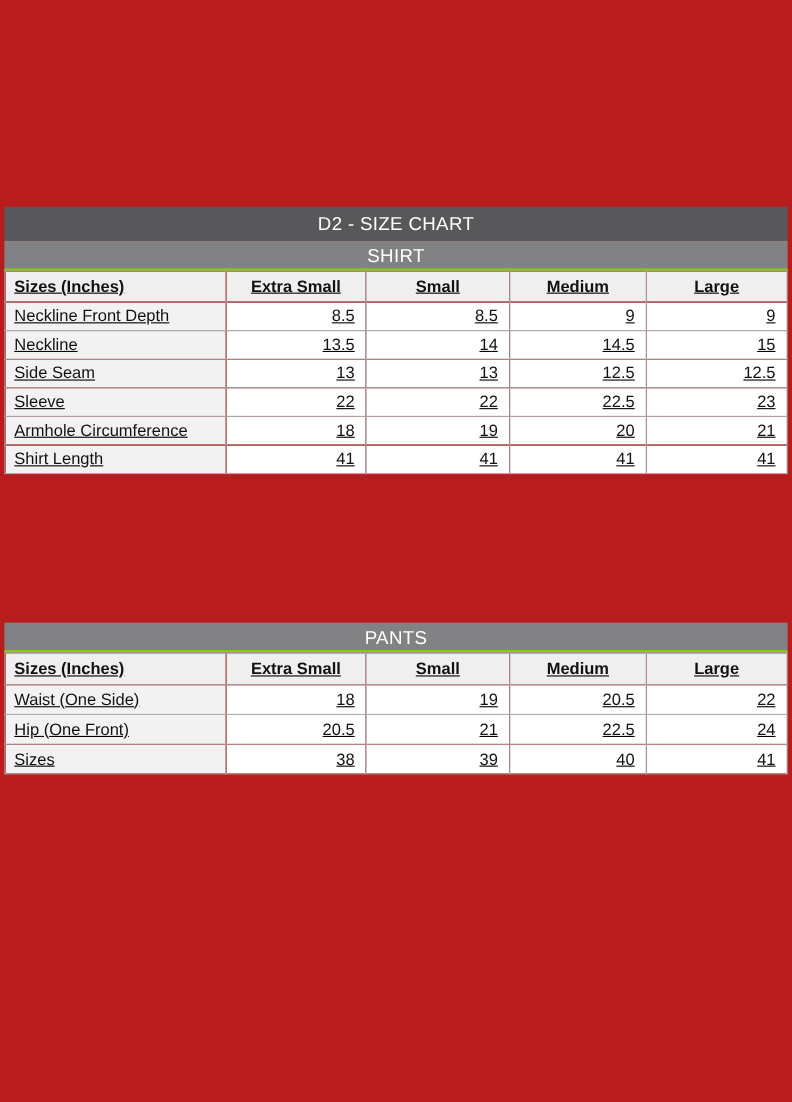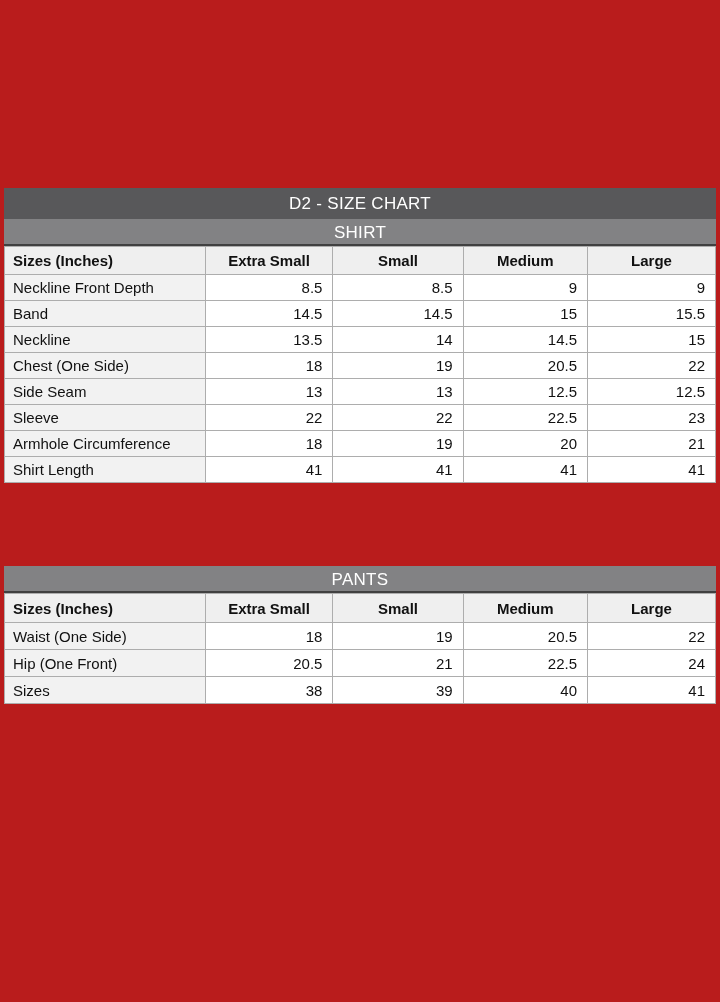--- a/index.html
+++ b/index.html
@@ -34,27 +34,28 @@
     height: 31px;
     line-height: 31px;
     background: #58585a;
     font-size: 17px;
   }
   .section-band {
     height: 27px;
     line-height: 27px;
     background: #828284;
     font-size: 17px;
-    border-bottom: 2px solid #404040;
+    border-bottom: 2px solid #84cc16;
   }
 
   table.size-table {
     width: 100%;
     border-collapse: collapse;
     table-layout: fixed;
+    text-decoration: underline;
   }
   table.size-table col.c0 { width: 28.2%; }
   table.size-table col.c1 { width: 18.0%; }
   table.size-table col.c2 { width: 18.3%; }
   table.size-table col.c3 { width: 17.5%; }
   table.size-table col.c4 { width: 18.0%; }
 
   table.size-table th,
   table.size-table td {
     box-sizing: border-box;
@@ -119,39 +120,25 @@
         </thead>
         <tbody>
           <tr>
             <td class="label-cell">Neckline Front Depth</td>
             <td class="value-cell">8.5</td>
             <td class="value-cell">8.5</td>
             <td class="value-cell">9</td>
             <td class="value-cell">9</td>
           </tr>
           <tr>
-            <td class="label-cell">Band</td>
-            <td class="value-cell">14.5</td>
-            <td class="value-cell">14.5</td>
-            <td class="value-cell">15</td>
-            <td class="value-cell">15.5</td>
-          </tr>
-          <tr>
             <td class="label-cell">Neckline</td>
             <td class="value-cell">13.5</td>
             <td class="value-cell">14</td>
             <td class="value-cell">14.5</td>
             <td class="value-cell">15</td>
-          </tr>
-          <tr>
-            <td class="label-cell">Chest (One Side)</td>
-            <td class="value-cell">18</td>
-            <td class="value-cell">19</td>
-            <td class="value-cell">20.5</td>
-            <td class="value-cell">22</td>
           </tr>
           <tr>
             <td class="label-cell">Side Seam</td>
             <td class="value-cell">13</td>
             <td class="value-cell">13</td>
             <td class="value-cell">12.5</td>
             <td class="value-cell">12.5</td>
           </tr>
           <tr>
             <td class="label-cell">Sleeve</td>

